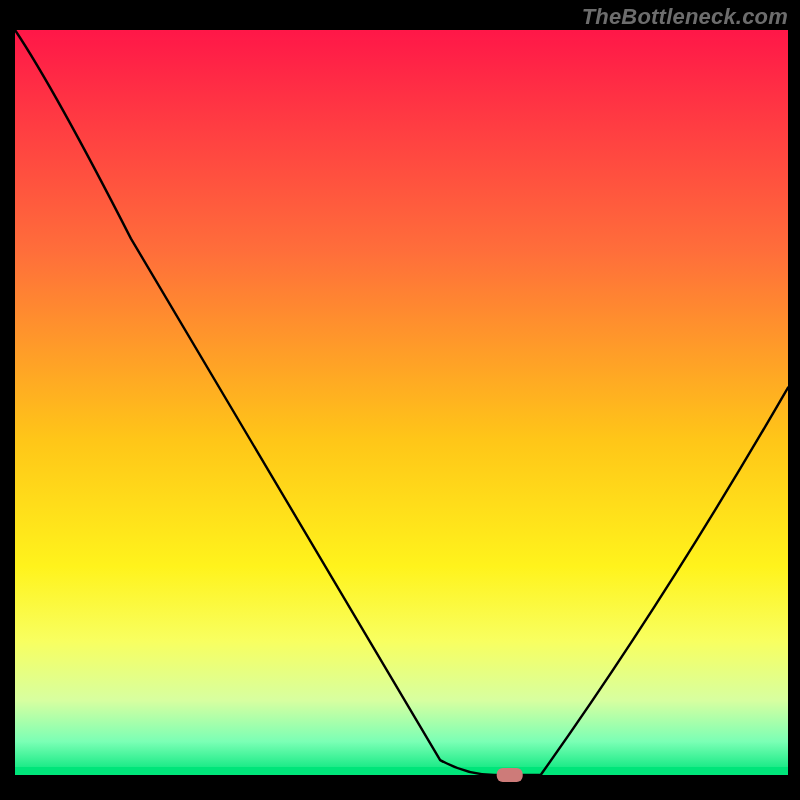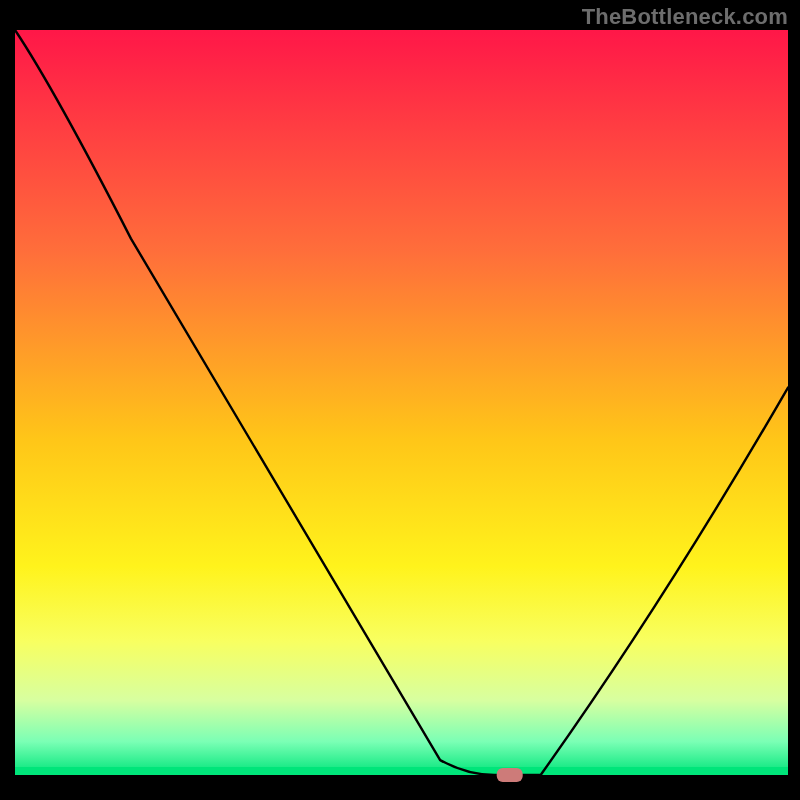--- a/index.html
+++ b/index.html
@@ -7,20 +7,21 @@
     padding: 0;
     width: 800px;
     height: 800px;
     background: #000;
     overflow: hidden;
   }
   .frame {
     position: relative;
     width: 800px;
     height: 800px;
+    font-style: italic;
   }
   .watermark {
     position: absolute;
     top: 4px;
     right: 12px;
     font-family: Arial, Helvetica, sans-serif;
     font-size: 22px;
     font-weight: 600;
     color: #6d6d6d;
     letter-spacing: 0.2px;

